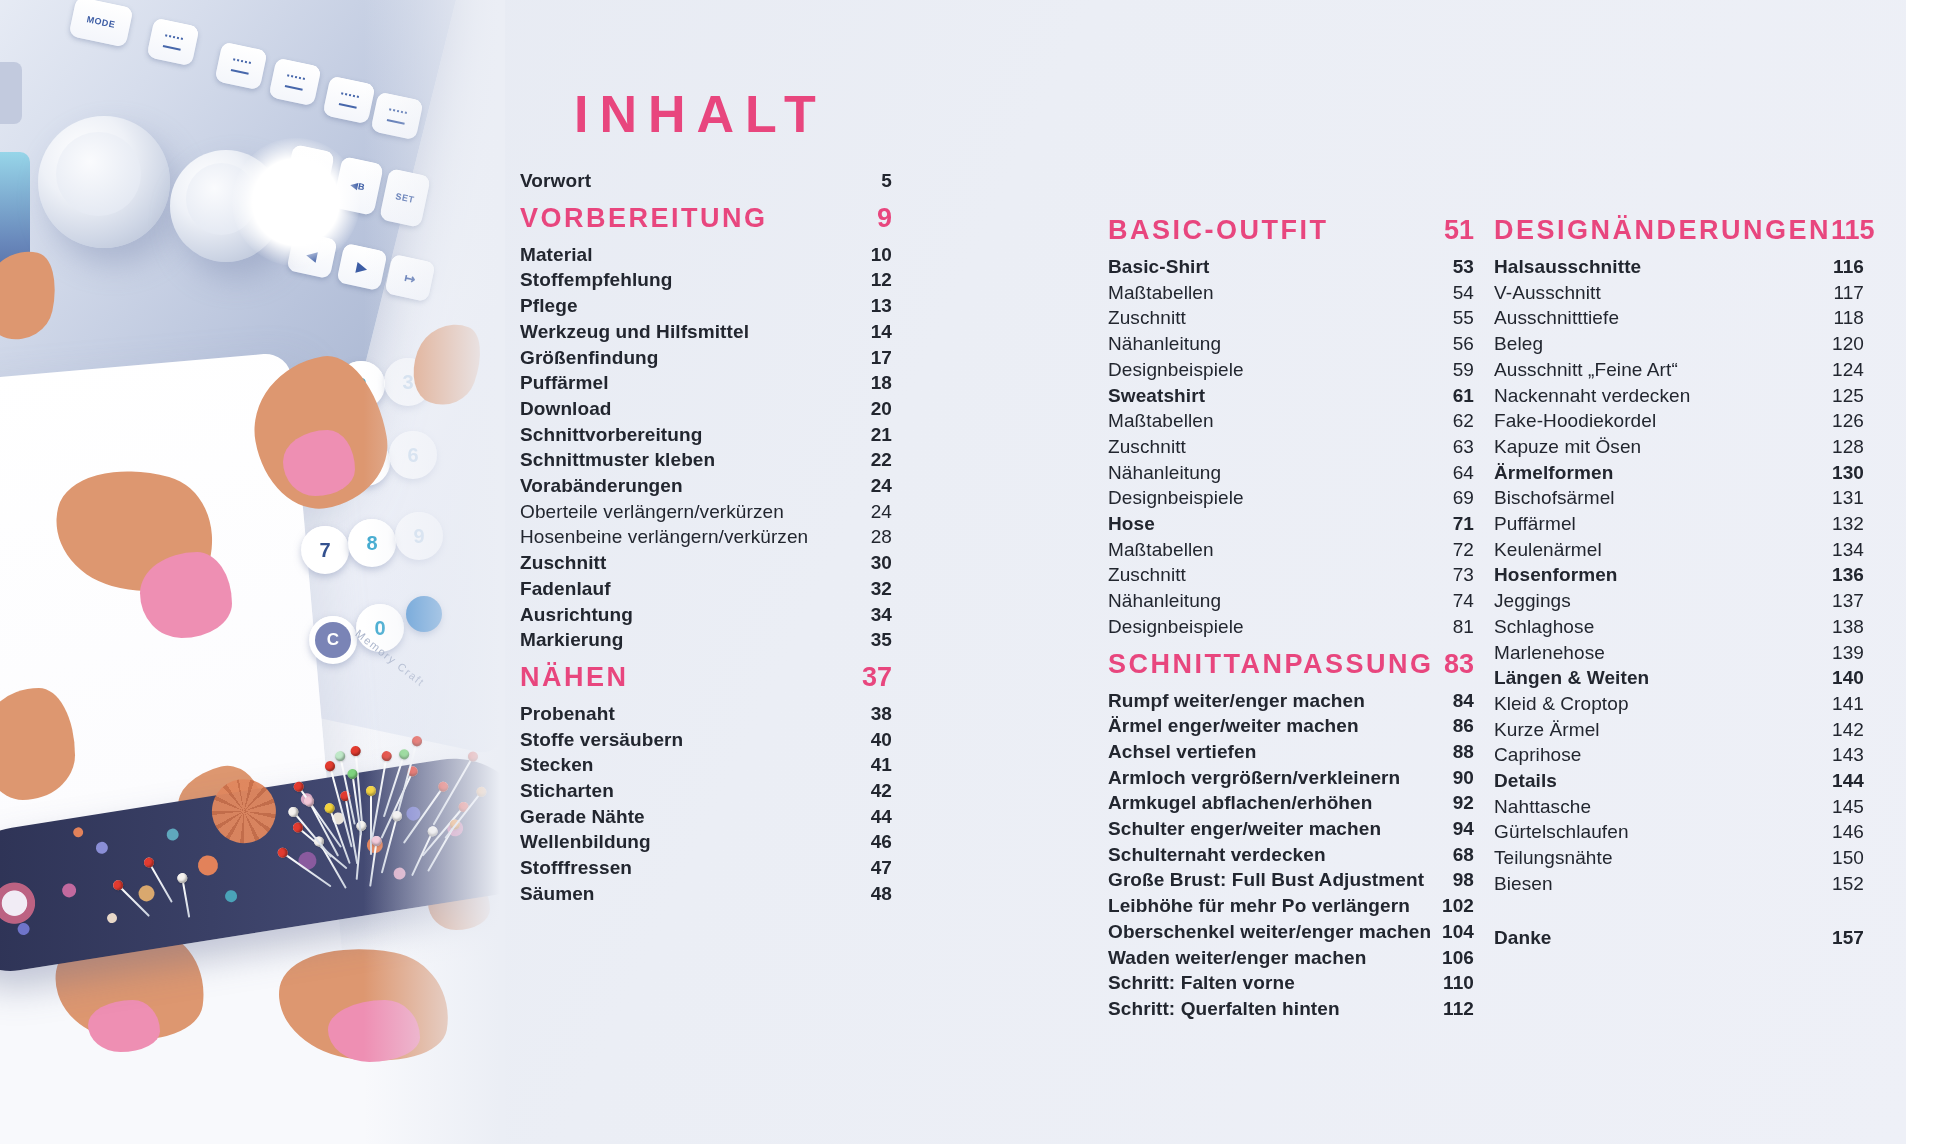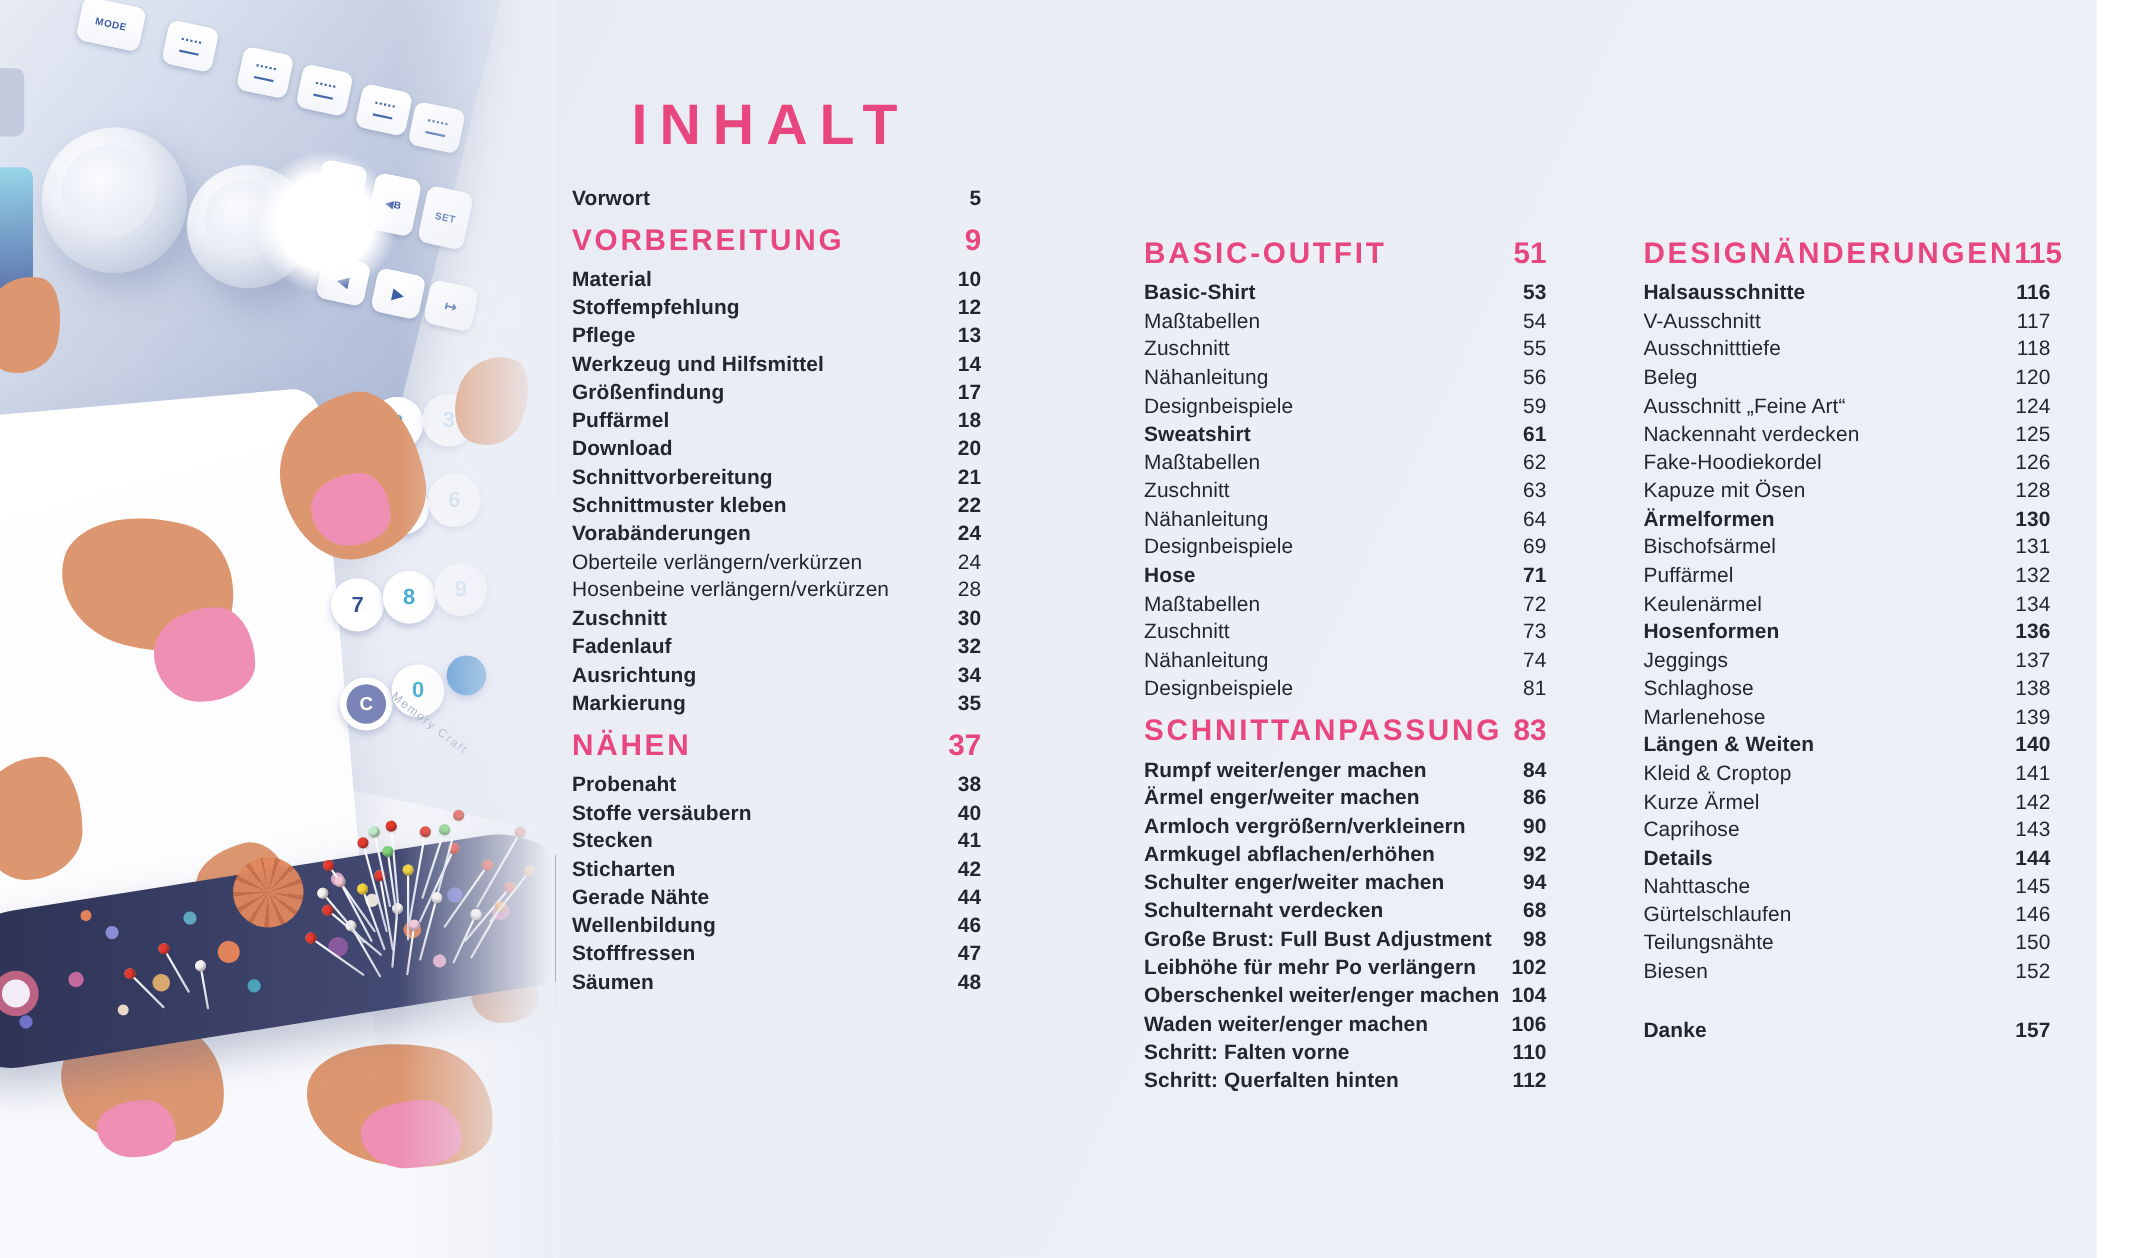--- a/index.html
+++ b/index.html
@@ -69,21 +69,21 @@
        background:inherit;}
   .pin .head{position:absolute;left:-4px;top:-9px;width:10px;height:10px;border-radius:50%;
        box-shadow:inset -1px -2px 2px rgba(0,0,0,.3), 0 1px 2px rgba(0,0,0,.2);}
 
   
   :root{--accent:#e8467e;--ink:#22262f;}
   .page-title{position:absolute;left:574px;top:84px;margin:0;font-size:52px;font-weight:700;
        letter-spacing:11px;color:var(--accent);z-index:20;}
   .toc-col{position:absolute;z-index:20;}
   .col-1{left:520px;top:168px;width:372px;}
-  .col-2{left:1040px;top:214px;width:366px;}
+  .col-2{left:1108px;top:214px;width:366px;}
   .col-3{left:1494px;top:214px;width:370px;}
   .toc-block{margin-top:8px;}
   .toc-block:first-child{margin-top:0;}
   .toc-block.gap{margin-top:28px;}
   .toc-header{display:flex;justify-content:space-between;align-items:baseline;line-height:32px;
        margin-bottom:8px;color:var(--accent);font-weight:700;font-size:27px;letter-spacing:2.5px;}
   .toc-header .pg{letter-spacing:0;}
   .toc-row{display:flex;justify-content:space-between;line-height:25.7px;font-size:19px;
        color:var(--ink);letter-spacing:.1px;}
   .toc-row.b{font-weight:700;}
@@ -476,20 +476,24 @@
         </div>
         <div class="toc-row b">
           <span>Rumpf weiter/enger machen</span>
           <span class="pg">84</span>
         </div>
         <div class="toc-row b">
           <span>Ärmel enger/weiter machen</span>
           <span class="pg">86</span>
         </div>
         <div class="toc-row b">
+          <span>Achsel vertiefen</span>
+          <span class="pg">88</span>
+        </div>
+        <div class="toc-row b">
           <span>Armloch vergrößern/verkleinern</span>
           <span class="pg">90</span>
         </div>
         <div class="toc-row b">
           <span>Armkugel abflachen/erhöhen</span>
           <span class="pg">92</span>
         </div>
         <div class="toc-row b">
           <span>Schulter enger/weiter machen</span>
           <span class="pg">94</span>

